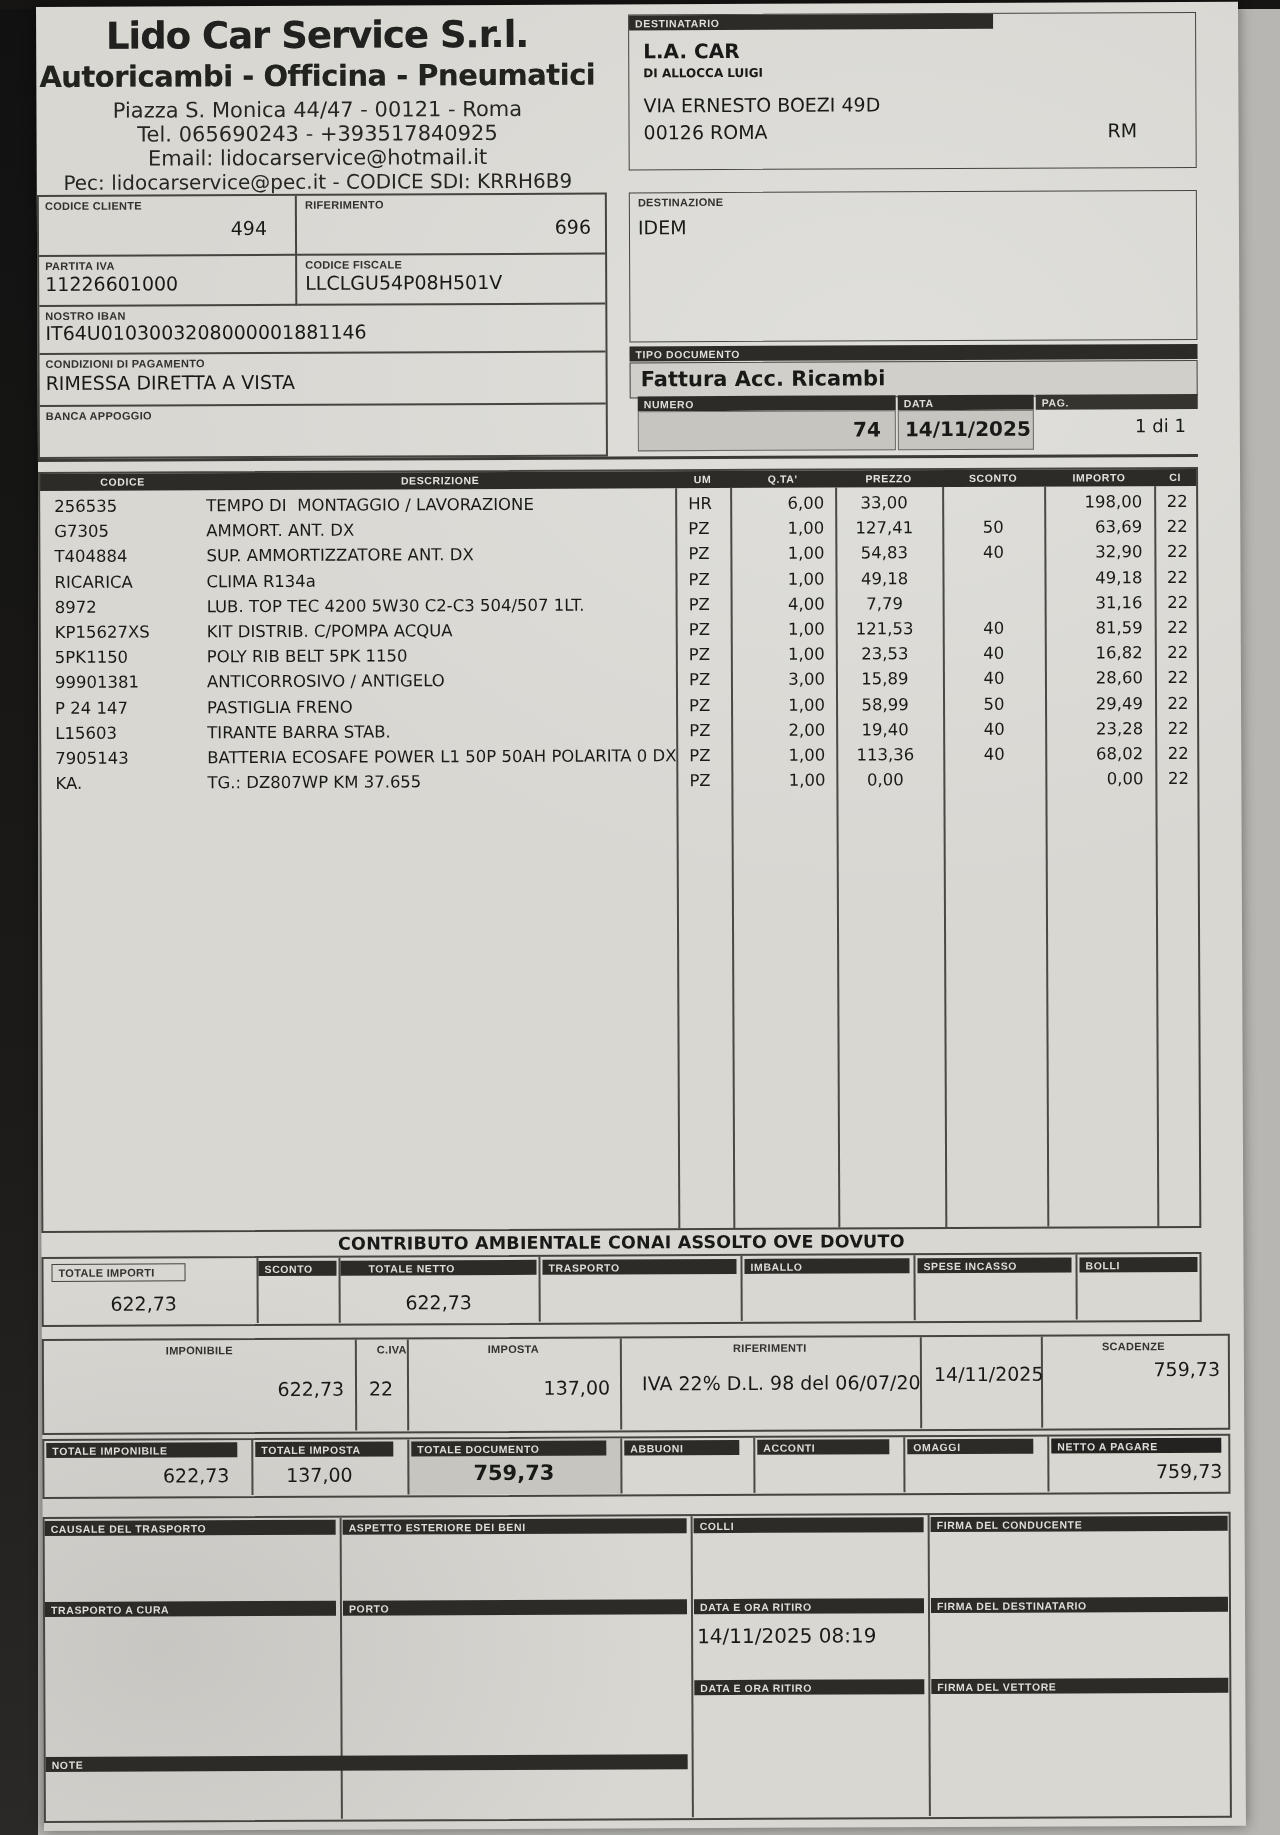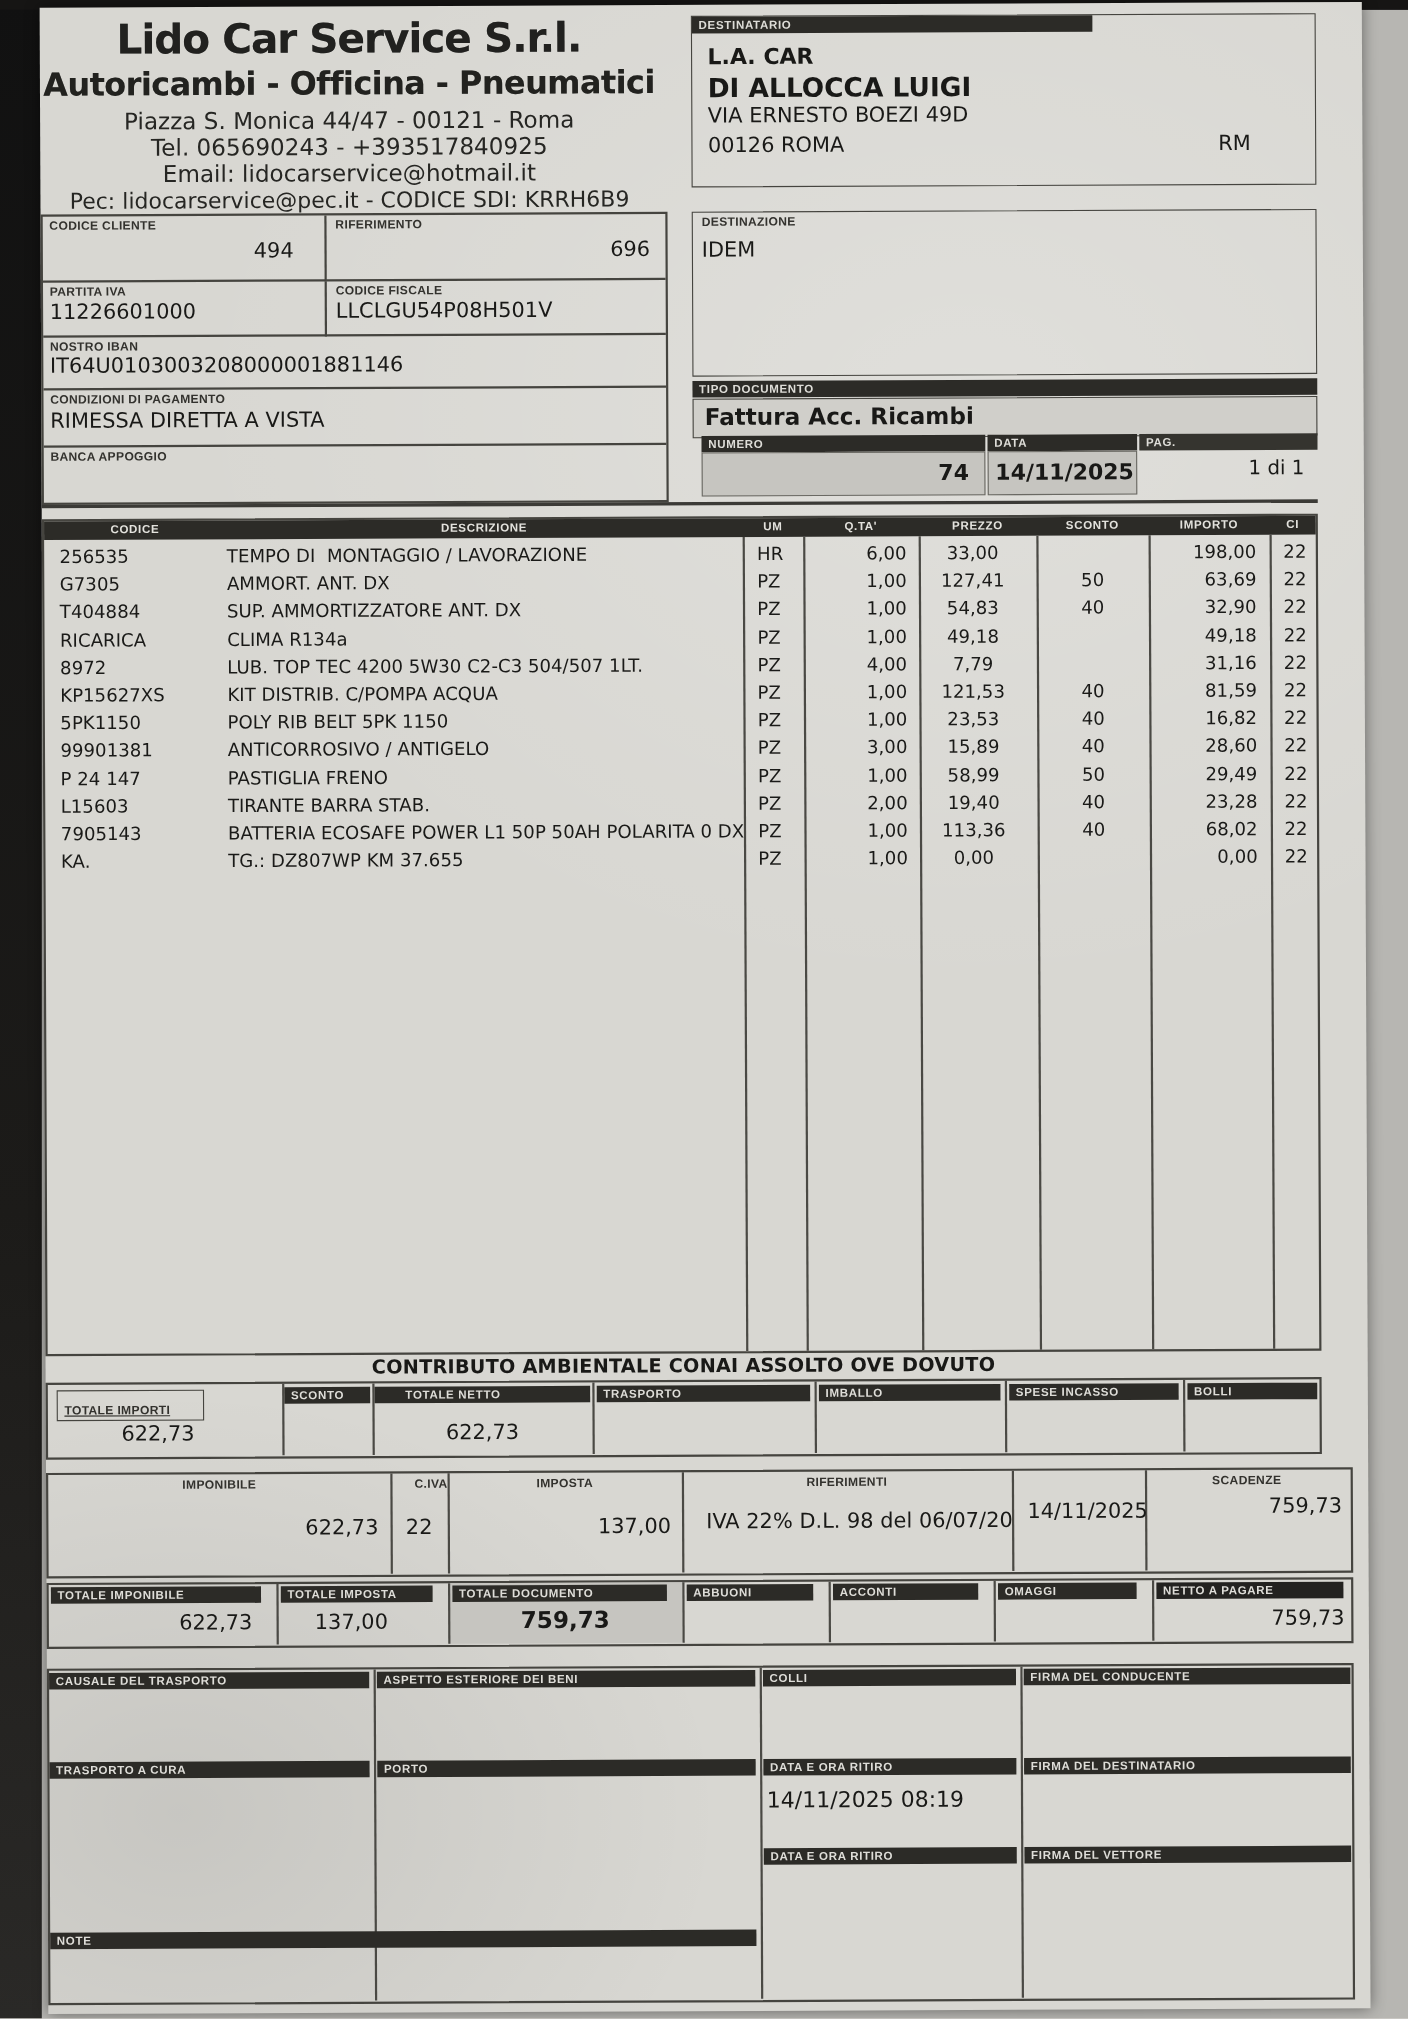--- a/index.html
+++ b/index.html
@@ -60,21 +60,21 @@
     <div class="ctag txtshadow" style="margin-top:2px;">Autoricambi - Officina - Pneumatici</div>
     <div class="cline" style="margin-top:5px;">Piazza S. Monica 44/47 - 00121 - Roma</div>
     <div class="cline">Tel. 065690243 - +393517840925</div>
     <div class="cline">Email: lidocarservice@hotmail.it</div>
     <div class="cline" style="font-size:20px;">Pec: lidocarservice@pec.it - CODICE SDI: KRRH6B9</div>
   </div>
 
   <div class="abs box" style="left:592px;top:10px;width:568px;height:156px;border-width:1.5px;">
     <div class="strip abs" style="left:0;top:0;width:364px;">DESTINATARIO</div>
     <div class="abs val bold" style="left:14px;top:24px;font-size:20px;">L.A. CAR</div>
-    <div class="abs val bold" style="left:14px;top:51px;font-size:24px;">DI ALLOCCA LUIGI</div>
+    <div class="abs val bold" style="left:14px;top:51px;font-size:12px;">DI ALLOCCA LUIGI</div>
     <div class="abs val" style="left:14px;top:79px;">VIA ERNESTO BOEZI 49D</div>
     <div class="abs val" style="left:14px;top:106px;">00126 ROMA</div>
     <div class="abs val" style="left:478px;top:106px;">RM</div>
   </div>
 
   <div class="abs box" style="left:0;top:188px;width:570px;height:264px;border-width:2.5px;">
 
     <div class="abs" style="left:0;top:0;width:258px;height:60px;border-right:2px solid #45443f;border-bottom:2px solid #45443f;">
       <div class="lbl" style="padding:3px 0 0 6px;">CODICE CLIENTE</div>
       <div class="val" style="text-align:right;padding-right:28px;margin-top:6px;">494</div>
@@ -278,21 +278,21 @@
   <div class="abs val bold" style="left:0;top:1228px;width:1160px;text-align:center;font-size:17.5px;letter-spacing:.2px;">CONTRIBUTO AMBIENTALE CONAI ASSOLTO OVE DOVUTO</div>
 
   <div class="abs" style="left:0;top:1250px;width:1160px;height:70px;border:2.5px solid #45443f;box-sizing:border-box;">
     <div class="vline abs" style="left:213px;top:0;height:65px;"></div>
     <div class="vline abs" style="left:295px;top:0;height:65px;"></div>
     <div class="vline abs" style="left:495px;top:0;height:65px;"></div>
     <div class="vline abs" style="left:697px;top:0;height:65px;"></div>
     <div class="vline abs" style="left:870px;top:0;height:65px;"></div>
     <div class="vline abs" style="left:1032px;top:0;height:65px;"></div>
 
-    <div class="abs lbl" style="left:8px;top:5px;border:1.5px solid #45443f;padding:12px 30px 2px 6px;text-decoration:underline;">TOTALE IMPORTI</div>
+    <div class="abs lbl" style="left:8px;top:5px;border:1.5px solid #45443f;padding:2px 30px 2px 6px;">TOTALE IMPORTI</div>
     <div class="strip abs" style="left:215px;top:3px;width:78px;">SCONTO</div>
     <div class="strip abs" style="left:297px;top:3px;width:196px;padding-left:28px;">TOTALE NETTO</div>
     <div class="strip abs" style="left:499px;top:3px;width:194px;">TRASPORTO</div>
     <div class="strip abs" style="left:701px;top:3px;width:165px;">IMBALLO</div>
     <div class="strip abs" style="left:874px;top:3px;width:154px;">SPESE INCASSO</div>
     <div class="strip abs" style="left:1036px;top:3px;width:118px;">BOLLI</div>
 
     <div class="abs val" style="left:0;top:34px;width:200px;text-align:center;">622,73</div>
     <div class="abs val" style="left:295px;top:34px;width:200px;text-align:center;">622,73</div>
   </div>

